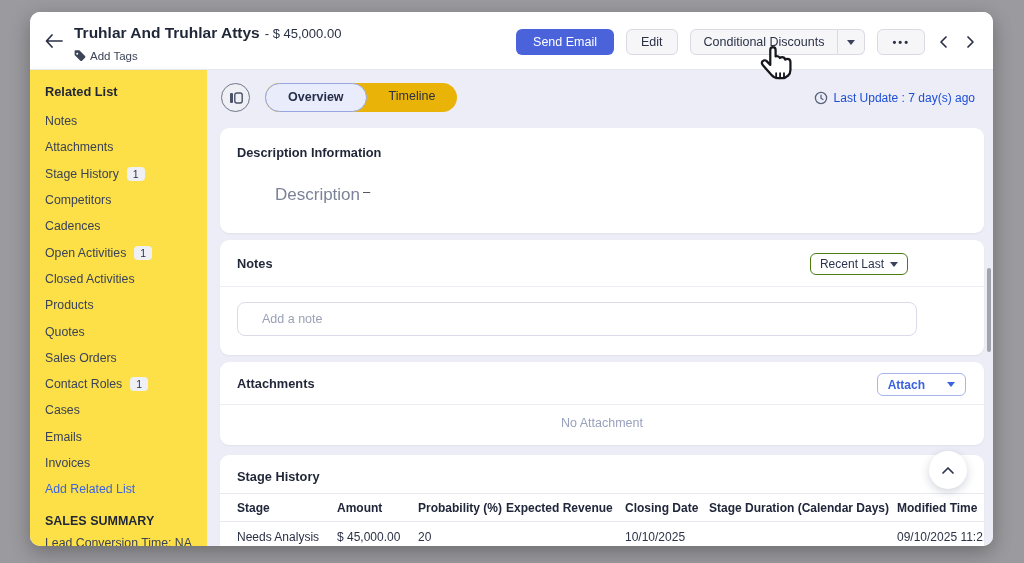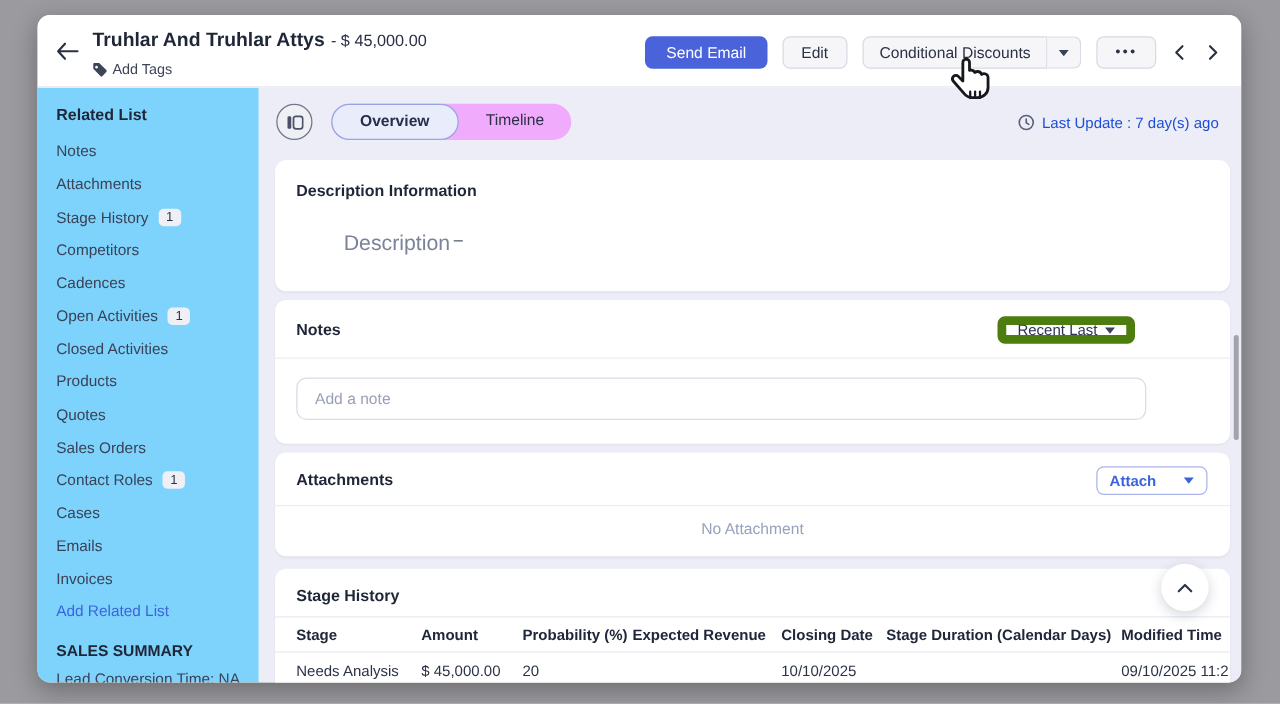--- a/index.html
+++ b/index.html
@@ -27,47 +27,47 @@
   .btn-primary { background:#4a63da; color:#fff; padding:0 17px; }
   .btn-light { background:#f6f6f9; border:1px solid #d8dae4; color:#2b3246; padding:0 14px; }
   .split { display:flex; }
   .split .split-main { border-radius:6px 0 0 6px; padding:0 13px; }
   .split .split-caret { border-radius:0 6px 6px 0; border-left:none; padding:0 9px; }
   .caret { width:0; height:0; border-left:4px solid transparent; border-right:4px solid transparent; border-top:5px solid #3a415a; display:inline-block; }
   .caret.blue { border-top-color:#3b63e0; }
   .dots { letter-spacing:2px; font-size:11px; font-weight:bold; color:#2b3246; padding:0 14px; }
   .navchev { width:14px; height:14px; cursor:pointer; }
   
-  .sidebar { position:absolute; top:58px; left:0; width:177px; bottom:0; background:#7dd3fc; padding:14px 10px 14px 15px; }
+  .sidebar { position:absolute; top:58px; left:0; width:177px; bottom:0; background:#fde047; padding:14px 10px 14px 15px; }
   .sb-header { font-weight:bold; font-size:12.8px; color:#1f2637; height:14px; margin-bottom:10px; }
   .sb-item { font-size:12.3px; color:#3a4257; height:26.3px; display:flex; align-items:center; gap:8px; cursor:pointer; }
   .sb-badge { background:#eef0f6; border-radius:4px; font-size:10.5px; padding:1px 6px; color:#2b3246; }
   .sb-link { color:#3c64dc; }
   .sb-summary { font-weight:bold; font-size:12.5px; color:#1f2637; margin-top:8px; height:22px; display:flex; align-items:center; }
   .sb-conv { font-size:12.3px; color:#3a4257; margin-top:4px; white-space:nowrap; }
   
   .main { position:absolute; top:58px; left:177px; right:0; bottom:0; background:#ecedf6; }
   .tabbar { position:absolute; top:0; left:0; right:0; height:55px; display:flex; align-items:center; padding:0 18px 0 14px; }
   .collapse-btn { width:29px; height:29px; border-radius:50%; border:1.5px solid #6f7689; background:#eef0f6; display:flex; align-items:center; justify-content:center; cursor:pointer; }
-  .tab-pill { margin-left:15px; background:#f0abfc; border-radius:15px; height:29px; display:flex; align-items:center; }
+  .tab-pill { margin-left:15px; background:#eab308; border-radius:15px; height:29px; display:flex; align-items:center; }
   .tab { font-size:12.5px; color:#2a3145; padding:0 22px; height:29px; line-height:27px; border-radius:15px; cursor:pointer; }
   .tab.active { background:#e9ecfa; border:1px solid #99a5e0; font-weight:bold; color:#262e4a; }
   .last-update { margin-left:auto; display:flex; gap:6px; align-items:center; font-size:12px; color:#1d4ed8; white-space:nowrap; }
   .card { position:absolute; left:13px; width:764px; background:#fff; border-radius:9px; box-shadow:0 1px 2px rgba(40,50,90,.06); }
   .card-title { position:absolute; left:17px; font-weight:bold; font-size:12.8px; color:#1f2637; }
   #card-desc { top:58px; height:105px; }
   #card-desc .card-title { top:17px; }
   .desc-label { position:absolute; left:55px; top:57px; color:#7b8398; font-size:17px; }
   .desc-value { position:absolute; left:143px; top:56px; color:#3a4257; font-size:13px; }
   #card-notes { top:170px; height:115px; }
   .card-head-line { position:absolute; left:0; right:0; border-bottom:1px solid #edeef4; }
   #card-notes .card-head-line { top:46px; }
   #card-notes .card-title { top:16px; }
-  .sort-btn { position:absolute; right:76px; top:13px; height:22px; border:7px solid #4d7c0f; border-radius:6px; background:#fff; display:flex; align-items:center; gap:6px; padding:0 9px; font-size:12px; color:#2b3350; cursor:pointer; }
-  .note-input { position:absolute; left:17px; top:62px; width:680px; height:34px; border:1px solid #d9dce8; border-radius:8px; padding:0 14px; font-size:12.5px; color:#3a4257; font-family:"Liberation Sans",sans-serif; outline:none; background:#fff; }
+  .sort-btn { position:absolute; right:76px; top:13px; height:22px; border:1px solid #4d7c0f; border-radius:6px; background:#fff; display:flex; align-items:center; gap:6px; padding:0 9px; font-size:12px; color:#2b3350; cursor:pointer; }
+  .note-input { position:absolute; left:17px; top:62px; width:680px; height:34px; border:1px solid #d9dce8; border-radius:8px; padding:0 24px; font-size:12.5px; color:#3a4257; font-family:"Liberation Sans",sans-serif; outline:none; background:#fff; }
   .note-input::placeholder { color:#9aa1b6; }
   #card-attach { top:292px; height:83px; }
   #card-attach .card-head-line { top:42px; }
   #card-attach .card-title { top:14px; }
   .attach-btn { position:absolute; right:18px; top:11px; height:23px; border:1px solid #a9b4ea; border-radius:6px; background:#fff; display:flex; align-items:center; gap:22px; padding:0 10px; font-size:12px; color:#3b63e0; font-weight:bold; cursor:pointer; }
   .no-attach { position:absolute; left:0; right:0; top:54px; text-align:center; font-size:12.5px; color:#98a1bd; }
   #card-stage { top:385px; height:165px; }
   #card-stage .card-title { top:14px; }
   .sh-header-row { position:absolute; top:38px; left:0; right:0; height:29px; border-top:1px solid #e9eaf1; border-bottom:1px solid #e9eaf1; display:flex; align-items:center; padding-left:17px; overflow:hidden; }
   .sh-data-row { position:absolute; top:67px; left:0; right:0; height:30px; display:flex; align-items:center; padding-left:17px; overflow:hidden; }

